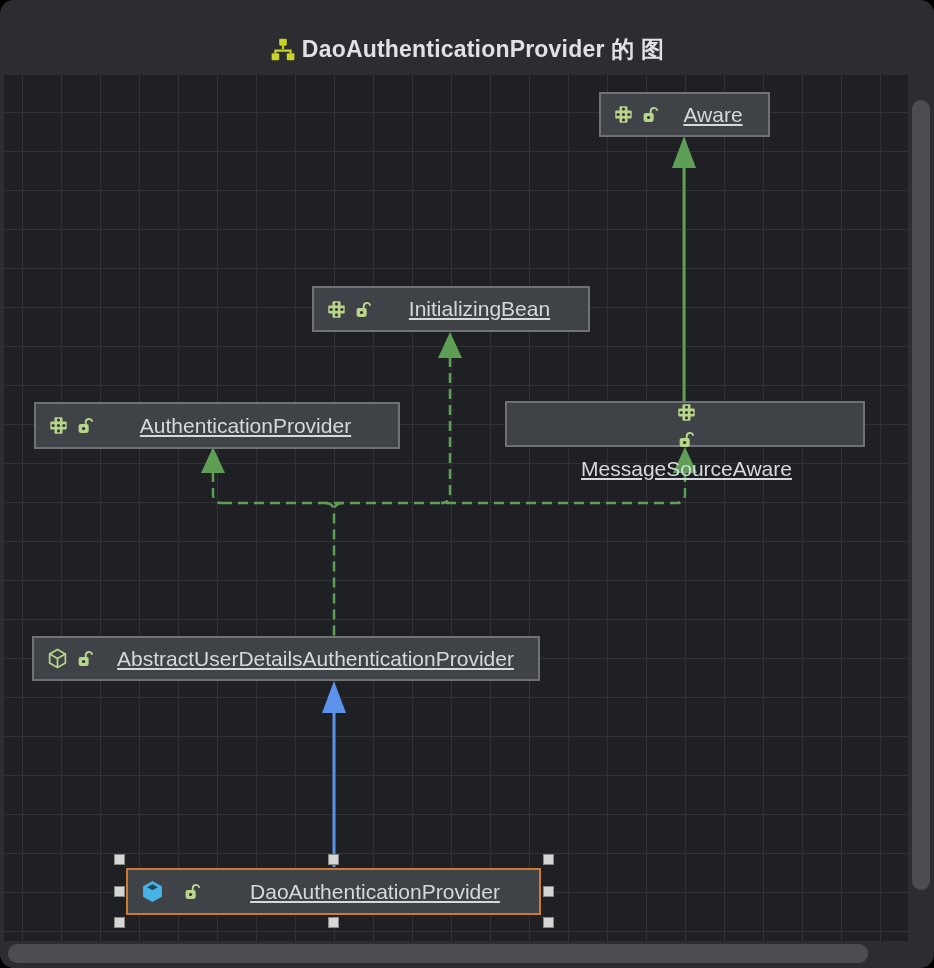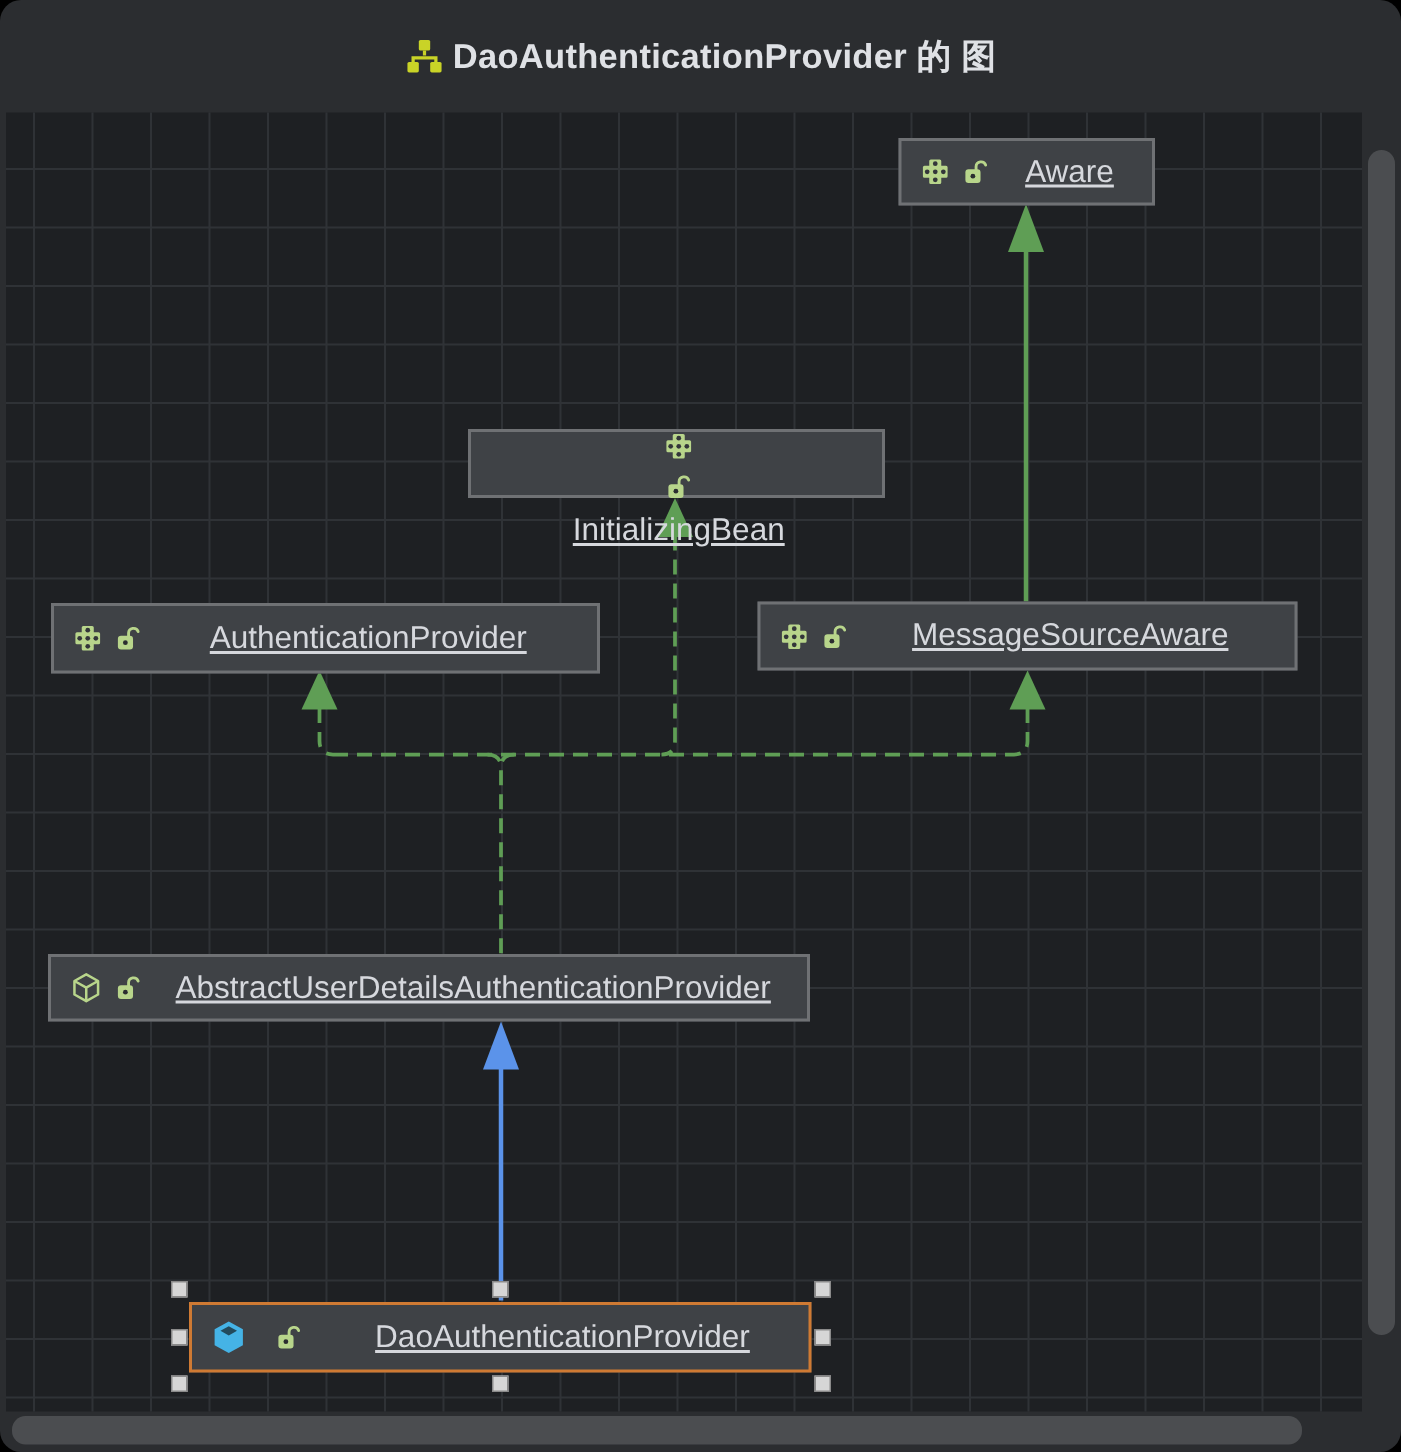--- a/index.html
+++ b/index.html
@@ -6,21 +6,21 @@
   *{box-sizing:border-box;}
   body{font-family:"Liberation Sans", sans-serif; width:934px; height:968px; overflow:hidden;}
 
   .window{
     position:relative; width:934px; height:968px;
     background:#2b2d30; border-radius:14px; overflow:hidden;
   }
 
   
   .titlebar{
-    position:absolute; left:0; top:0; width:100%; height:75px;
+    position:absolute; left:0; top:12px; width:100%; height:75px;
     display:flex; align-items:center; justify-content:center; gap:6px;text-align:center;
   }
   .title-text{
     color:#dfe1e5; font-size:23px; font-weight:bold; letter-spacing:.2px;
   }
 
   
   .canvas{
     position:absolute; left:4px; top:75px; width:904px; height:866px;
     background-color:#1e2023;
@@ -40,23 +40,23 @@
     display:flex; align-items:center; gap:9px;
     padding:0 10px 0 13px;
     background:#3f4246; border:2px solid #6f7174;
     color:#d6d8dd; font-size:21px; white-space:nowrap;
   }
   .node .label{flex:1; text-align:center; padding:0 6px;text-decoration:underline;}
   .node.selected{border-color:#cf7a33;gap:20px;}
   .icon{display:flex; align-items:center; flex:0 0 auto;}
 
   .node-aware        {left:595px; top:17px;  width:171px; height:45px;}
-  .node-initializing {left:308px; top:211px; width:278px; height:46px;flex-direction:column;}
+  .node-initializing {left:308px; top:211px; width:278px; height:46px;}
   .node-authprovider {left:30px;  top:327px; width:366px; height:47px;}
-  .node-msgsource    {left:501px; top:326px; width:360px; height:46px;}
+  .node-msgsource    {left:501px; top:326px; width:360px; height:46px;flex-direction:column;}
   .node-abstract     {left:28px;  top:561px; width:508px; height:45px;}
   .node-dao          {left:122px; top:793px; width:415px; height:47px;}
 
   
   .handle{
     position:absolute; z-index:3; width:11px; height:11px;
     background:#d6d6d6; border:1px solid #8a8a8a;
   }
 
   

